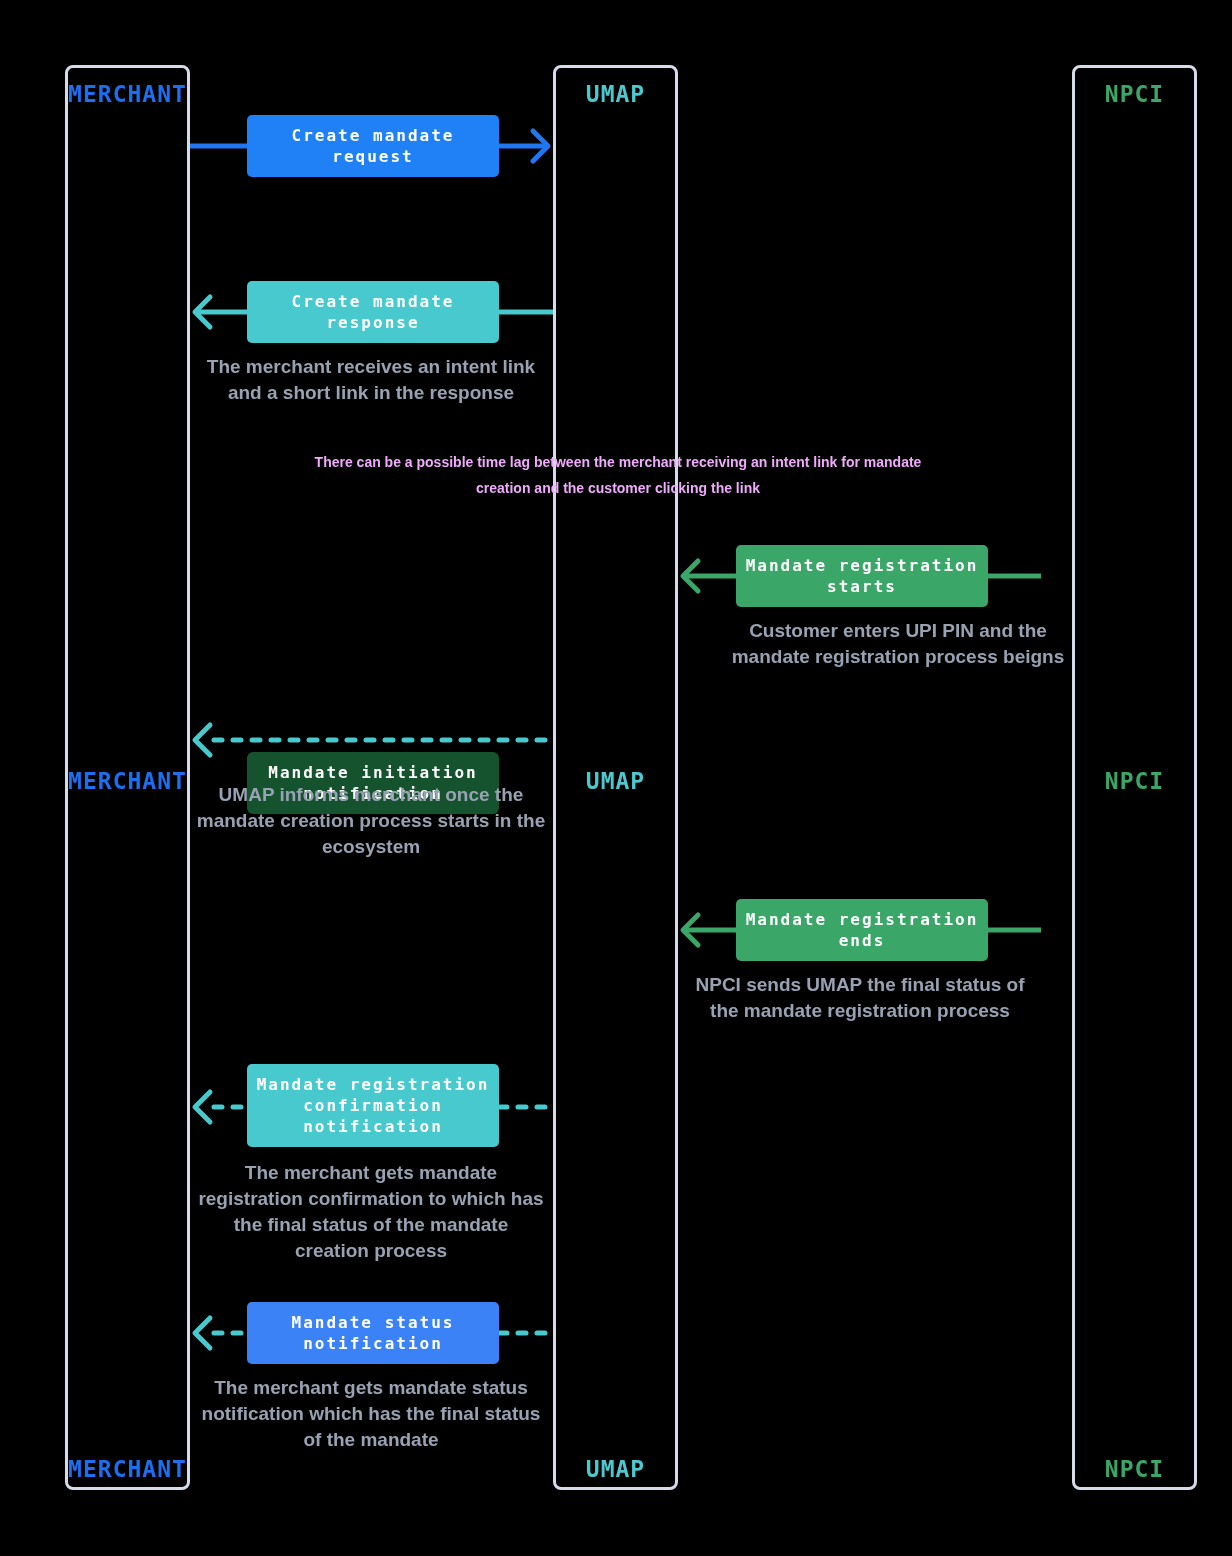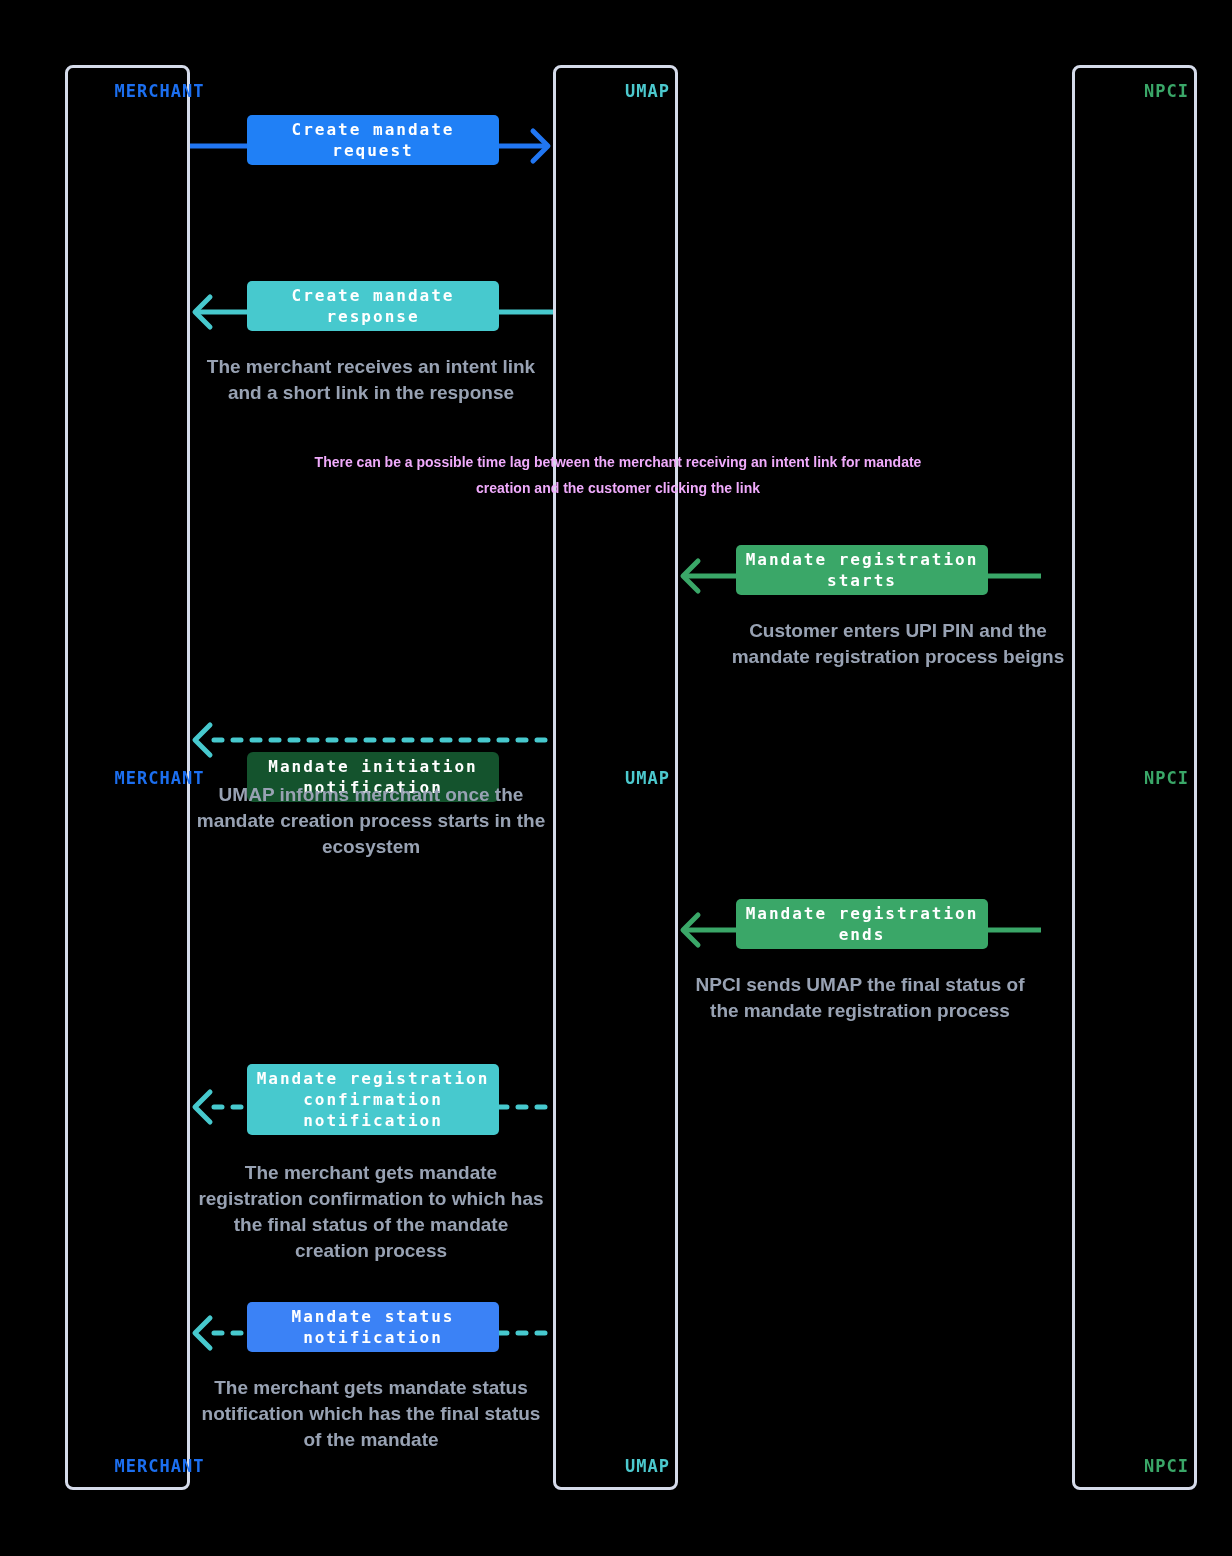--- a/index.html
+++ b/index.html
@@ -8,28 +8,28 @@
     font-family:"Liberation Sans",sans-serif;
   }
   .lane{
     position:absolute;top:65px;height:1425px;width:125px;
     border:3px solid #d5dbea;border-radius:8px;box-sizing:border-box;
     background:transparent;
   }
   .lane-label{
     position:absolute;left:0;width:100%;text-align:center;
     font-family:"DejaVu Sans Mono",monospace;font-weight:bold;
-    font-size:17px;letter-spacing:1px;padding-left:32px;
+    font-size:23px;letter-spacing:1px;
   }
   .lane-label.top{top:13px;}
   .lane-label.mid{top:700px;}
   .lane-label.bot{top:1388px;}
   .msg-box{
     position:absolute;width:252px;border-radius:5px;
-    padding:4px 0;box-sizing:border-box;
+    padding:10px 0;box-sizing:border-box;
     text-align:center;color:#fff;
     font-family:"DejaVu Sans Mono",monospace;font-weight:bold;
     font-size:16px;line-height:21px;letter-spacing:2px;
     white-space:pre-line;
   }
   .caption{
     position:absolute;width:420px;text-align:center;
     color:#98a2b3;font-weight:bold;font-size:19px;line-height:26px;
     white-space:pre-line;
   }

